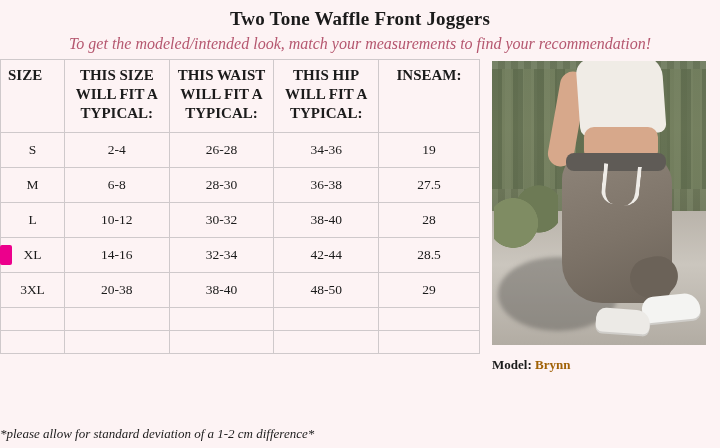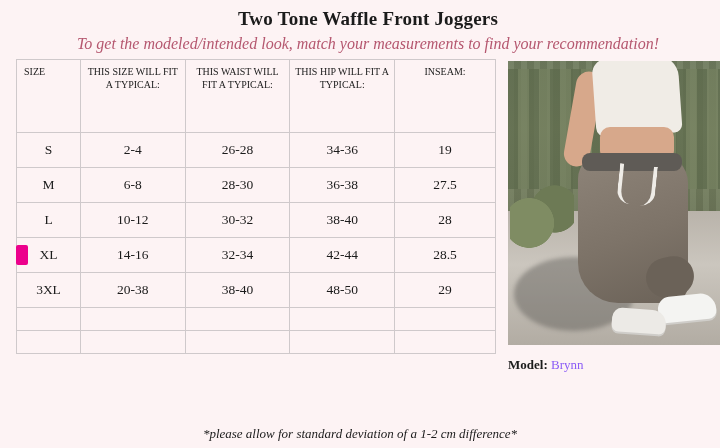--- a/index.html
+++ b/index.html
@@ -12,21 +12,20 @@
     background: #fdf4f5;
     font-family: "Liberation Serif", serif;
     overflow: hidden;
   }
   .page {
     position: relative;
     width: 720px;
     height: 448px;
     background: #fdf3f4;
     box-sizing: border-box;
-    padding-left: 16px;
   }
 
   
   .title {
     text-align: center;
     font-family: "Liberation Serif", serif;
     font-weight: bold;
     font-size: 19px;
     color: #1b1b1b;
     padding-top: 8px;
@@ -61,22 +60,22 @@
     table-layout: fixed;
   }
   table.size-table th,
   table.size-table td {
     border: 1px solid #cfc9cb;
     font-family: "Liberation Serif", serif;
     color: #1b1b1b;
     background: #fdf3f4;
   }
   table.size-table thead th {
-    font-weight: normal;
-    font-size: 10px;
+    font-weight: bold;
+    font-size: 15px;
     text-align: center;
     vertical-align: top;
     padding: 6px 4px 10px 4px;
     line-height: 1.25;
     height: 56px;
   }
   table.size-table thead th.col-size {
     text-align: left;
     padding-left: 7px;
     width: 52px;
@@ -241,37 +240,37 @@
     padding-top: 10px;
     font-family: "Liberation Serif", serif;
     font-size: 13px;
     color: #1b1b1b;
     line-height: 1.55;
   }
   .credits .line {
     white-space: nowrap;
   }
   .credits .lbl { font-weight: bold; }
-  .credits .val { color: #8b5cf6; font-weight: normal; }
+  .credits .val { color: #a16207; font-weight: bold; }
   .credits .caret {
     display: inline-block;
     width: 1px;
     height: 12px;
     background: #333;
     vertical-align: -2px;
     margin-left: 1px;
   }
 
   
   .footer-note {
     position: absolute;
     left: 0;
     right: 0;
     bottom: 6px;
-    text-align: center;
+    text-align: left;
     font-family: "Liberation Serif", serif;
     font-style: italic;
     font-size: 13px;
     color: #1b1b1b;
   }
 </style>
 </head>
 <body>
 
 <div class="page">

